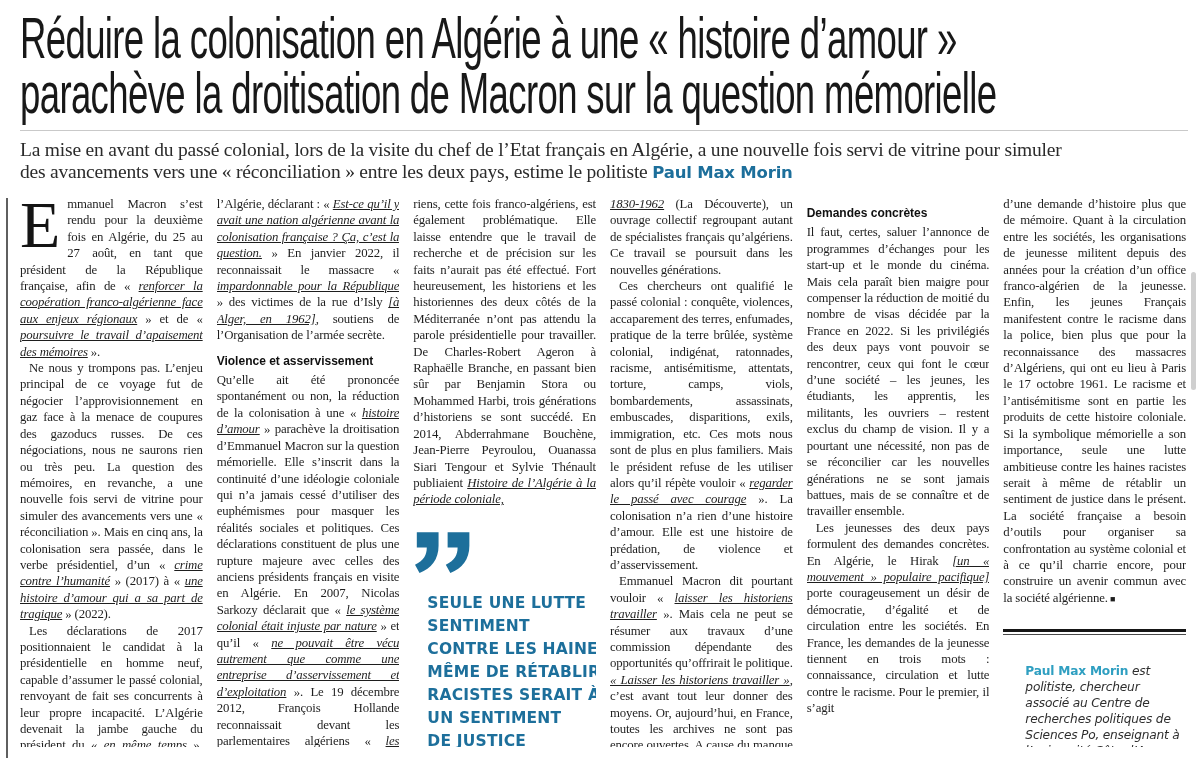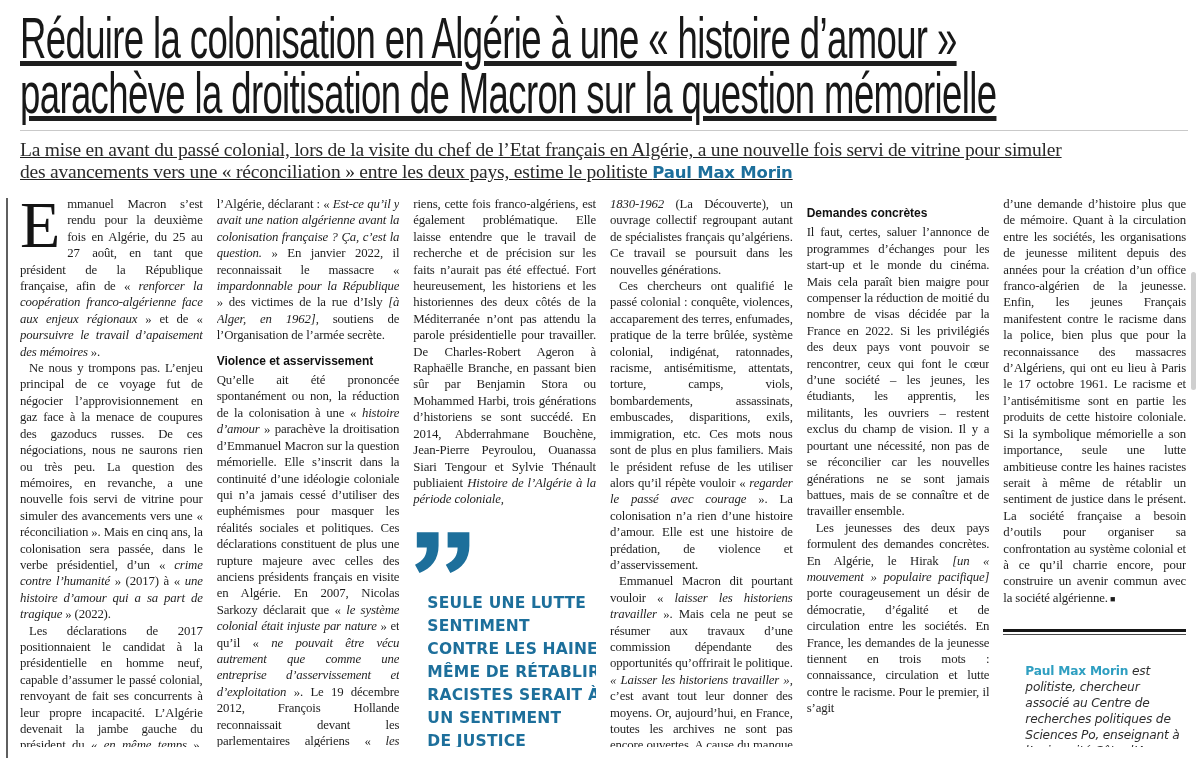--- a/index.html
+++ b/index.html
@@ -11,21 +11,21 @@
   body{
     background:#ffffff;
     color:#1e1e1e;
     font-family:"Liberation Serif", serif;
     overflow:hidden;
     position:relative;
   }
   .page{width:1200px;height:758px;position:relative;overflow:hidden;background:#fff;}
 
   
-  .head-wrap{padding:10px 12px 0 20px;text-decoration:underline;}
+  .head-wrap{padding:10px 12px 0 20px;}
   .headline{color:#181818;}
   .headline .hl-line{
     font-family:"Liberation Sans", sans-serif;
     font-weight:400;
     font-size:58px;
     line-height:55px;
     letter-spacing:-1px;
     white-space:nowrap;
     transform:scaleX(0.63);
     transform-origin:left center;
@@ -56,21 +56,21 @@
     overflow:hidden;
     text-align:justify;
     font-size:12.8px;
     line-height:16.4px;
     letter-spacing:-0.15px;
     hyphens:auto;
     overflow-wrap:break-word;
   }
   .col p{margin:0;}
   .col p.indent{text-indent:9px;}
-  .it{font-style:italic;}
+  .it{font-style:italic;text-decoration:underline;}
   .subhead{
     font-family:"Liberation Sans", sans-serif;
     font-weight:bold;
     font-size:12px;
     color:#101010;
     margin:9px 0 3px 0;
     text-align:left;
     letter-spacing:0;
   }
   .dropcap{

